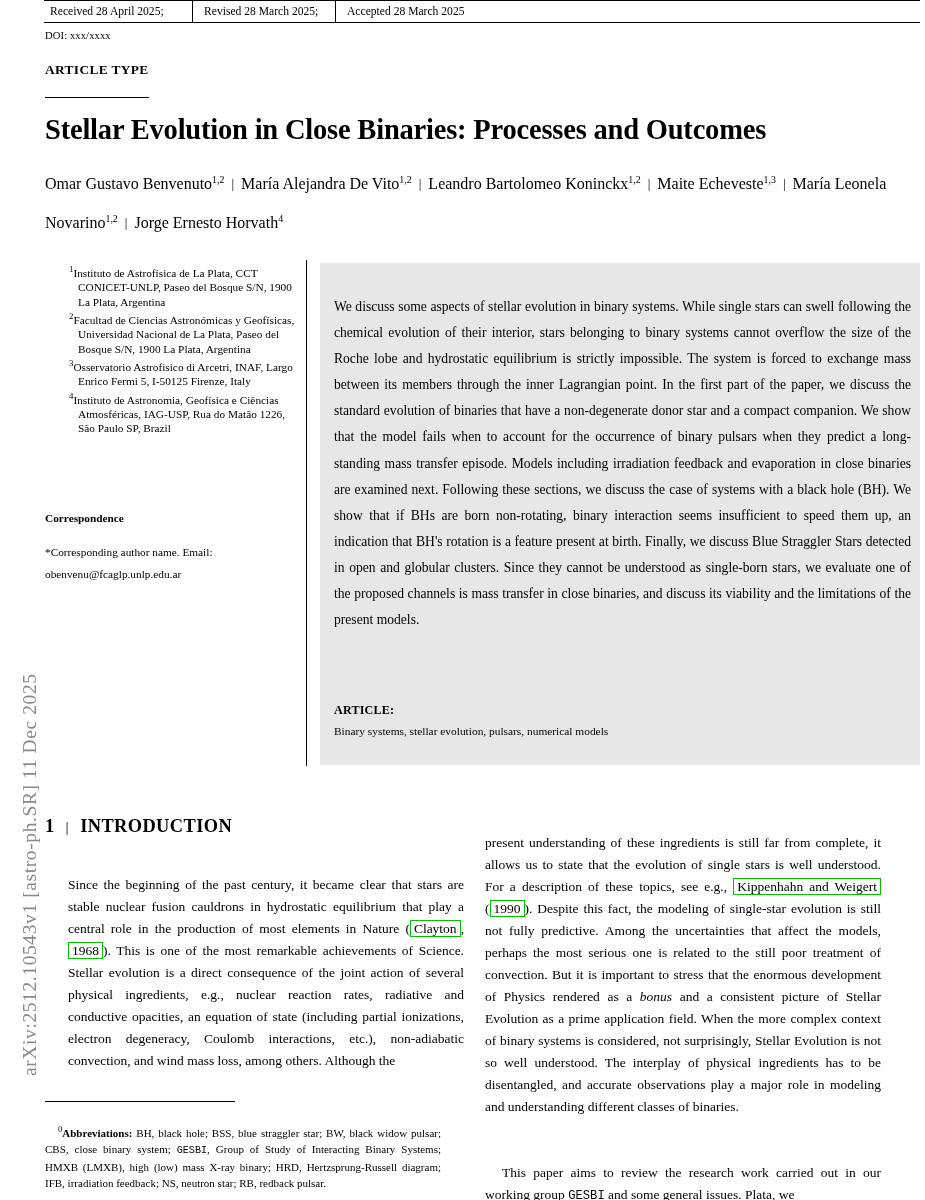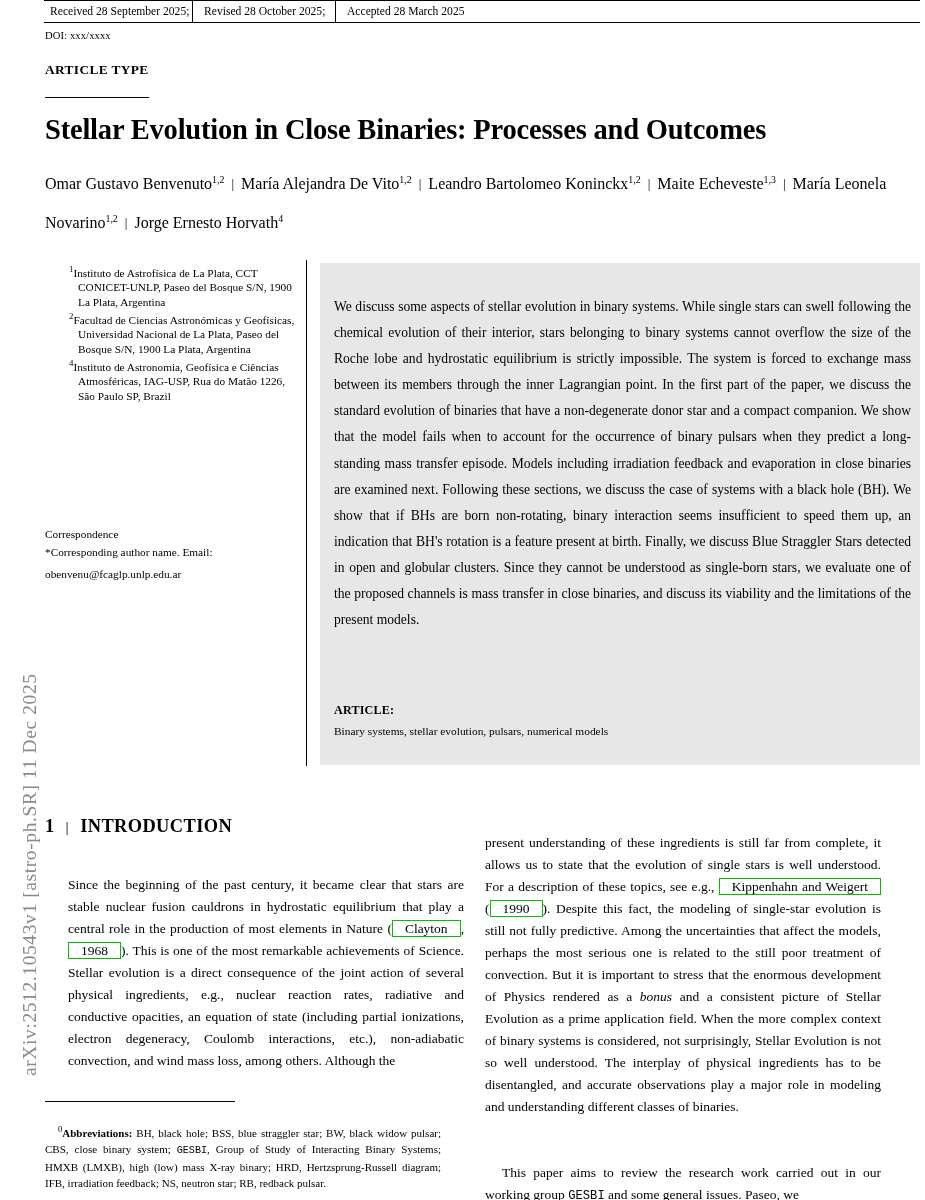--- a/index.html
+++ b/index.html
@@ -140,23 +140,23 @@
   #affiliations .aff {
     margin-bottom: 0px;
     padding-left: 9px;
     text-indent: -9px;
     margin-left: 24px;
   }
   #affiliations sup { font-size: 0.78em; vertical-align: super; }
   #corr-head {
     position: absolute;
     left: 1px;
-    top: 528px;
+    top: 512px;
     font-size: 11.3px;
-    font-weight: normal;
+    font-weight: bold;
   }
   #corr-body {
     position: absolute;
     left: 1px;
     top: 541px;
     width: 250px;
     font-size: 11.3px;
     line-height: 22px;
   }
 
@@ -250,21 +250,21 @@
     position: absolute;
     left: 441px;
     top: 338px;
     width: 396px;
     text-indent: 17px;
   }
 
   
   .linkbox {
     border: 1.4px solid #00c000;
-    padding: 0 12px;
+    padding: 0 3px;
     display: inline;
     box-decoration-break: clone;
     -webkit-box-decoration-break: clone;
   }
 
   
   #footnote-rule {
     position: absolute;
     left: 1px;
     top: 1101px;
@@ -291,39 +291,40 @@
 </head>
 <body>
 
 <div id="arxiv-stamp">
   <div class="vtext">arXiv:2512.10543v1  [astro-ph.SR]  11 Dec 2025</div>
 </div>
 
 <div id="page">
 
   <div id="history-table">
-    <div class="hist-cell" style="left:6px;">Received 28 September 2025;</div>
+    <div class="hist-cell" style="left:6px;">Received 28 April 2025;</div>
     <div class="hist-div" style="left:148px;"></div>
-    <div class="hist-cell" style="left:160px;">Revised 28 October 2025;</div>
+    <div class="hist-cell" style="left:160px;">Revised 28 March 2025;</div>
     <div class="hist-div" style="left:291px;"></div>
     <div class="hist-cell" style="left:303px;">Accepted 28 March 2025</div>
   </div>
   <div id="history-rule"></div>
 
   <div id="doi-line">DOI: xxx/xxxx</div>
 
   <div id="article-type">ARTICLE TYPE</div>
 
   <h1 id="paper-title">Stellar Evolution in Close Binaries: Processes and Outcomes</h1>
 
   <div id="authors"><span>Omar Gustavo Benvenuto<sup>1,2</sup></span><span class="sep">|</span><span>María Alejandra De Vito<sup>1,2</sup></span><span class="sep">|</span><span>Leandro Bartolomeo Koninckx<sup>1,2</sup></span><span class="sep">|</span><span>Maite Echeveste<sup>1,3</sup></span><span class="sep">|</span><span>María Leonela Novarino<sup>1,2</sup></span><span class="sep">|</span><span>Jorge Ernesto Horvath<sup>4</sup></span></div>
 
   <div id="affiliations">
       <div class="aff"><sup>1</sup><span>Instituto de Astrofísica de La Plata, CCT CONICET-UNLP, Paseo del Bosque S/N, 1900 La Plata, Argentina</span></div>
       <div class="aff"><sup>2</sup><span>Facultad de Ciencias Astronómicas y Geofísicas, Universidad Nacional de La Plata, Paseo del Bosque S/N, 1900 La Plata, Argentina</span></div>
+      <div class="aff"><sup>3</sup><span>Osservatorio Astrofisico di Arcetri, INAF, Largo Enrico Fermi 5, I-50125 Firenze, Italy</span></div>
       <div class="aff"><sup>4</sup><span>Instituto de Astronomia, Geofísica e Ciências Atmosféricas, IAG-USP, Rua do Matão 1226, São Paulo SP, Brazil</span></div>
     </div>
   <div id="corr-head">Correspondence</div>
   <div id="corr-body">*Corresponding author name. Email: obenvenu@fcaglp.unlp.edu.ar</div>
 
   <div id="abstract-rule"></div>
   <div id="abstract-box">
     <div id="abstract-text">We discuss some aspects of stellar evolution in binary systems. While single stars can swell following the chemical evolution of their interior, stars belonging to binary systems cannot overflow the size of the Roche lobe and hydrostatic equilibrium is strictly impossible. The system is forced to exchange mass between its members through the inner Lagrangian point. In the first part of the paper, we discuss the standard evolution of binaries that have a non-degenerate donor star and a compact companion. We show that the model fails when to account for the occurrence of binary pulsars when they predict a long-standing mass transfer episode. Models including irradiation feedback and evaporation in close binaries are examined next. Following these sections, we discuss the case of systems with a black hole (BH). We show that if BHs are born non-rotating, binary interaction seems insufficient to speed them up, an indication that BH's rotation is a feature present at birth. Finally, we discuss Blue Straggler Stars detected in open and globular clusters. Since they cannot be understood as single-born stars, we evaluate one of the proposed channels is mass transfer in close binaries, and discuss its viability and the limitations of the present models.</div>
     <div id="keywords-head">ARTICLE:</div>
     <div id="keywords-body">Binary systems, stellar evolution, pulsars, numerical models</div>
@@ -337,21 +338,21 @@
 
     <p id="intro-para-left" class="bodytext">
       <span>Since the beginning of the past century, it became clear that stars are stable nuclear fusion cauldrons in hydrostatic equilibrium that play a central role in the production of most elements in Nature (</span><span class="linkbox">Clayton</span><span>, </span><span class="linkbox">1968</span><span>). This is one of the most remarkable achievements of Science. Stellar evolution is a direct consequence of the joint action of several physical ingredients, e.g., nuclear reaction rates, radiative and conductive opacities, an equation of state (including partial ionizations, electron degeneracy, Coulomb interactions, etc.), non-adiabatic convection, and wind mass loss, among others. Although the</span>
     </p>
 
     <p id="right-para-1" class="bodytext">
       <span>present understanding of these ingredients is still far from complete, it allows us to state that the evolution of single stars is well understood. For a description of these topics, see e.g., </span><span class="linkbox">Kippenhahn and Weigert</span><span> (</span><span class="linkbox">1990</span><span>). Despite this fact, the modeling of single-star evolution is still not fully predictive. Among the uncertainties that affect the models, perhaps the most serious one is related to the still poor treatment of convection. But it is important to stress that the enormous development of Physics rendered as a </span><i>bonus</i><span> and a consistent picture of Stellar Evolution as a prime application field. When the more complex context of binary systems is considered, not surprisingly, Stellar Evolution is not so well understood. The interplay of physical ingredients has to be disentangled, and accurate observations play a major role in modeling and understanding different classes of binaries.</span>
     </p>
 
     <p id="right-para-2" class="bodytext">
-      <span>This paper aims to review the research work carried out in our working group </span><span class="mono">GESBI</span><span> and some general issues. Paseo, we</span>
+      <span>This paper aims to review the research work carried out in our working group </span><span class="mono">GESBI</span><span> and some general issues. Plata, we</span>
     </p>
   </div>
 
   <div id="footnote-rule"></div>
   <p id="footnote">
     <sup>0</sup><b>Abbreviations:</b><span> BH, black hole; BSS, blue straggler star; BW, black widow pulsar; CBS, close binary system; </span><span class="mono">GESBI</span><span>, Group of Study of Interacting Binary Systems; HMXB (LMXB), high (low) mass X-ray binary; HRD, Hertzsprung-Russell diagram; IFB, irradiation feedback; NS, neutron star; RB, redback pulsar.</span>
   </p>
 
 </div>
 

